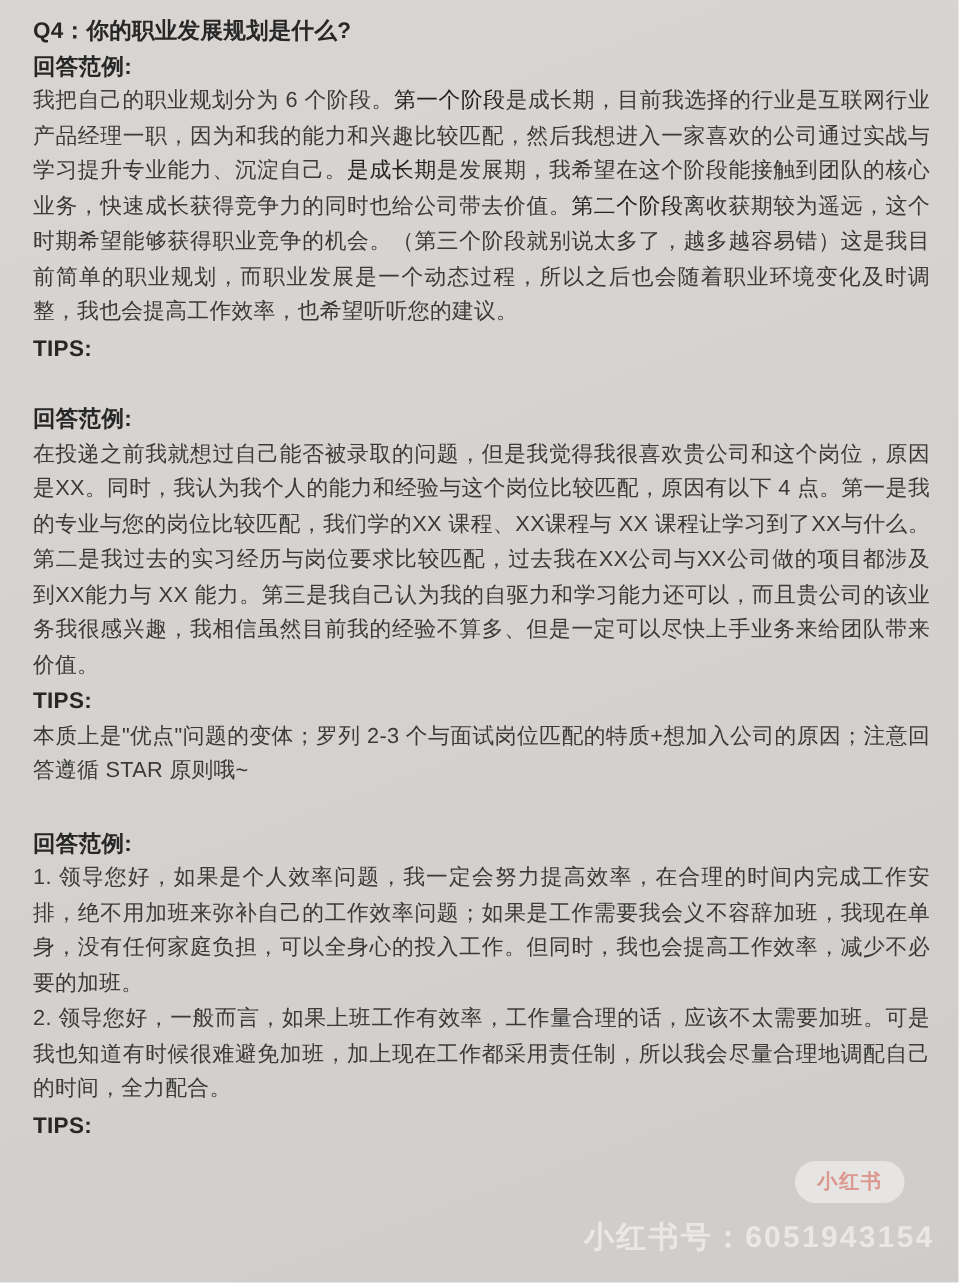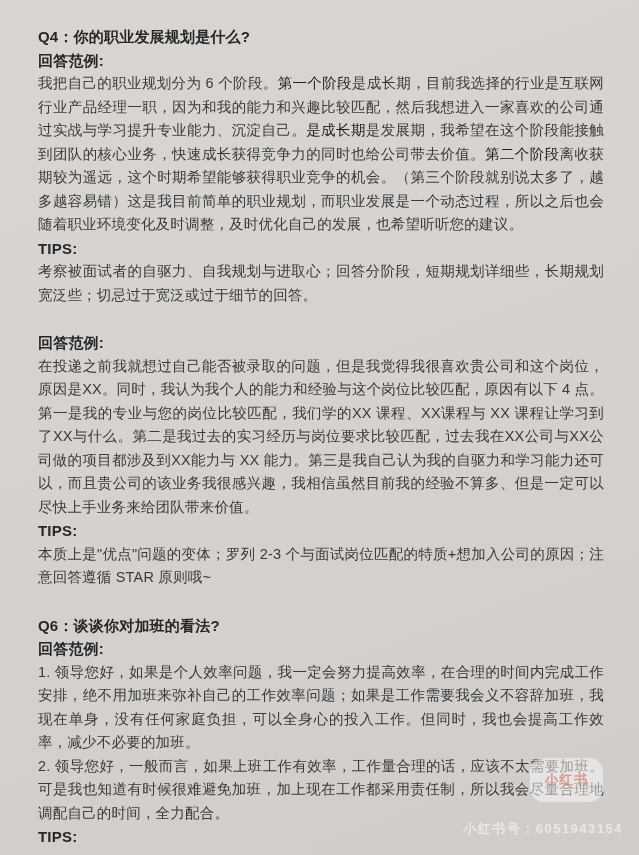--- a/index.html
+++ b/index.html
@@ -13,21 +13,21 @@
     overflow: hidden;
     font-family: "Liberation Sans", "DejaVu Sans", sans-serif;
   }
   .page {
     position: absolute;
     inset: 0;
     box-sizing: border-box;
     padding: 9px 19px 0 22px;
     background: linear-gradient(160deg, #d8d5d2 0%, #d4d1ce 55%, #cfccc9 100%);
   }
-  .qa { margin: 16px; }
+  .qa { margin: 0; }
   .qa + .qa { margin-top: 24px; }
   .q-heading,
   .sub-label {
     margin: 0;
     font-size: 15px;
     line-height: 23.5px;
     font-weight: bold;
     color: #272727;
     letter-spacing: 0.2px;
   }
@@ -43,68 +43,66 @@
   .body-p strong {
     color: #232323;
     font-weight: normal;
   }
   
   .brand-pill {
     position: absolute;
     right: 36px;
     bottom: 53px;
     width: 73px;
-    height: 44px;
+    height: 28px;
     border-radius: 14px;
     background: rgba(255, 255, 255, 0.48);
     display: flex;
     align-items: center;
     justify-content: center;
     font-size: 13.5px;
     font-weight: bold;
     color: rgba(216, 125, 115, 0.75);
     letter-spacing: 1px;
   }
   .wm-id {
     position: absolute;
     right: 16px;
     bottom: 17px;
-    font-size: 13px;
+    font-size: 20px;
     font-weight: bold;
     color: rgba(255, 255, 255, 0.55);
     letter-spacing: 1.5px;
     white-space: nowrap;
   }
 </style>
 </head>
 <body>
 
 <div class="page">
   <div id="sections">
   <section class="qa">
     <h2 class="q-heading">Q4：你的职业发展规划是什么?</h2>
     <h3 class="sub-label">回答范例:</h3>
     <div class="answer">
-          <p class="body-p"><span>我把自己的职业规划分为 6 个阶段。</span><strong>第一个阶段</strong><span>是成长期，目前我选择的行业是互联网行业产品经理一职，因为和我的能力和兴趣比较匹配，然后我想进入一家喜欢的公司通过实战与学习提升专业能力、沉淀自己。</span><strong>是成长期</strong><span>是发展期，我希望在这个阶段能接触到团队的核心业务，快速成长获得竞争力的同时也给公司带去价值。</span><strong>第二个阶段</strong><span>离收获期较为遥远，这个时期希望能够获得职业竞争的机会。（第三个阶段就别说太多了，越多越容易错）这是我目前简单的职业规划，而职业发展是一个动态过程，所以之后也会随着职业环境变化及时调整，及时优化自己的发展，也希望听听您的建议。</span></p>
+          <p class="body-p"><span>我把自己的职业规划分为 6 个阶段。</span><strong>第一个阶段</strong><span>是成长期，目前我选择的行业是互联网行业产品经理一职，因为和我的能力和兴趣比较匹配，然后我想进入一家喜欢的公司通过实战与学习提升专业能力、沉淀自己。</span><strong>是成长期</strong><span>是发展期，我希望在这个阶段能接触到团队的核心业务，快速成长获得竞争力的同时也给公司带去价值。</span><strong>第二个阶段</strong><span>离收获期较为遥远，这个时期希望能够获得职业竞争的机会。（第三个阶段就别说太多了，越多越容易错）这是我目前简单的职业规划，而职业发展是一个动态过程，所以之后也会随着职业环境变化及时调整，我也会提高工作效率，也希望听听您的建议。</span></p>
         </div>
     <h3 class="sub-label">TIPS:</h3>
-    <p class="tips-p">考察被面试者的自驱力、自我规划与进取心；回答分阶段，短期规划详细些，长期规划宽泛些；切忌过于宽泛或过于细节的回答。</p>
   </section>
 
   <section class="qa">
     <h3 class="sub-label">回答范例:</h3>
     <div class="answer">
           <p class="body-p"><span>在投递之前我就想过自己能否被录取的问题，但是我觉得我很喜欢贵公司和这个岗位，原因是XX。同时，我认为我个人的能力和经验与这个岗位比较匹配，原因有以下 4 点。第一是我的专业与您的岗位比较匹配，我们学的XX 课程、XX课程与 XX 课程让学习到了XX与什么。第二是我过去的实习经历与岗位要求比较匹配，过去我在XX公司与XX公司做的项目都涉及到XX能力与 XX 能力。第三是我自己认为我的自驱力和学习能力还可以，而且贵公司的该业务我很感兴趣，我相信虽然目前我的经验不算多、但是一定可以尽快上手业务来给团队带来价值。</span></p>
         </div>
     <h3 class="sub-label">TIPS:</h3>
     <p class="tips-p">本质上是"优点"问题的变体；罗列 2-3 个与面试岗位匹配的特质+想加入公司的原因；注意回答遵循 STAR 原则哦~</p>
   </section>
 
   <section class="qa">
-    <h2 class="q-heading">Q6：谈谈你对加班的看法?</h2>
     <h3 class="sub-label">回答范例:</h3>
     <div class="answer">
           <p class="body-p"><span>1. 领导您好，如果是个人效率问题，我一定会努力提高效率，在合理的时间内完成工作安排，绝不用加班来弥补自己的工作效率问题；如果是工作需要我会义不容辞加班，我现在单身，没有任何家庭负担，可以全身心的投入工作。但同时，我也会提高工作效率，减少不必要的加班。</span></p>
           <p class="body-p"><span>2. 领导您好，一般而言，如果上班工作有效率，工作量合理的话，应该不太需要加班。可是我也知道有时候很难避免加班，加上现在工作都采用责任制，所以我会尽量合理地调配自己的时间，全力配合。</span></p>
         </div>
     <h3 class="sub-label">TIPS:</h3>
 
   </section>
 </div>
 

